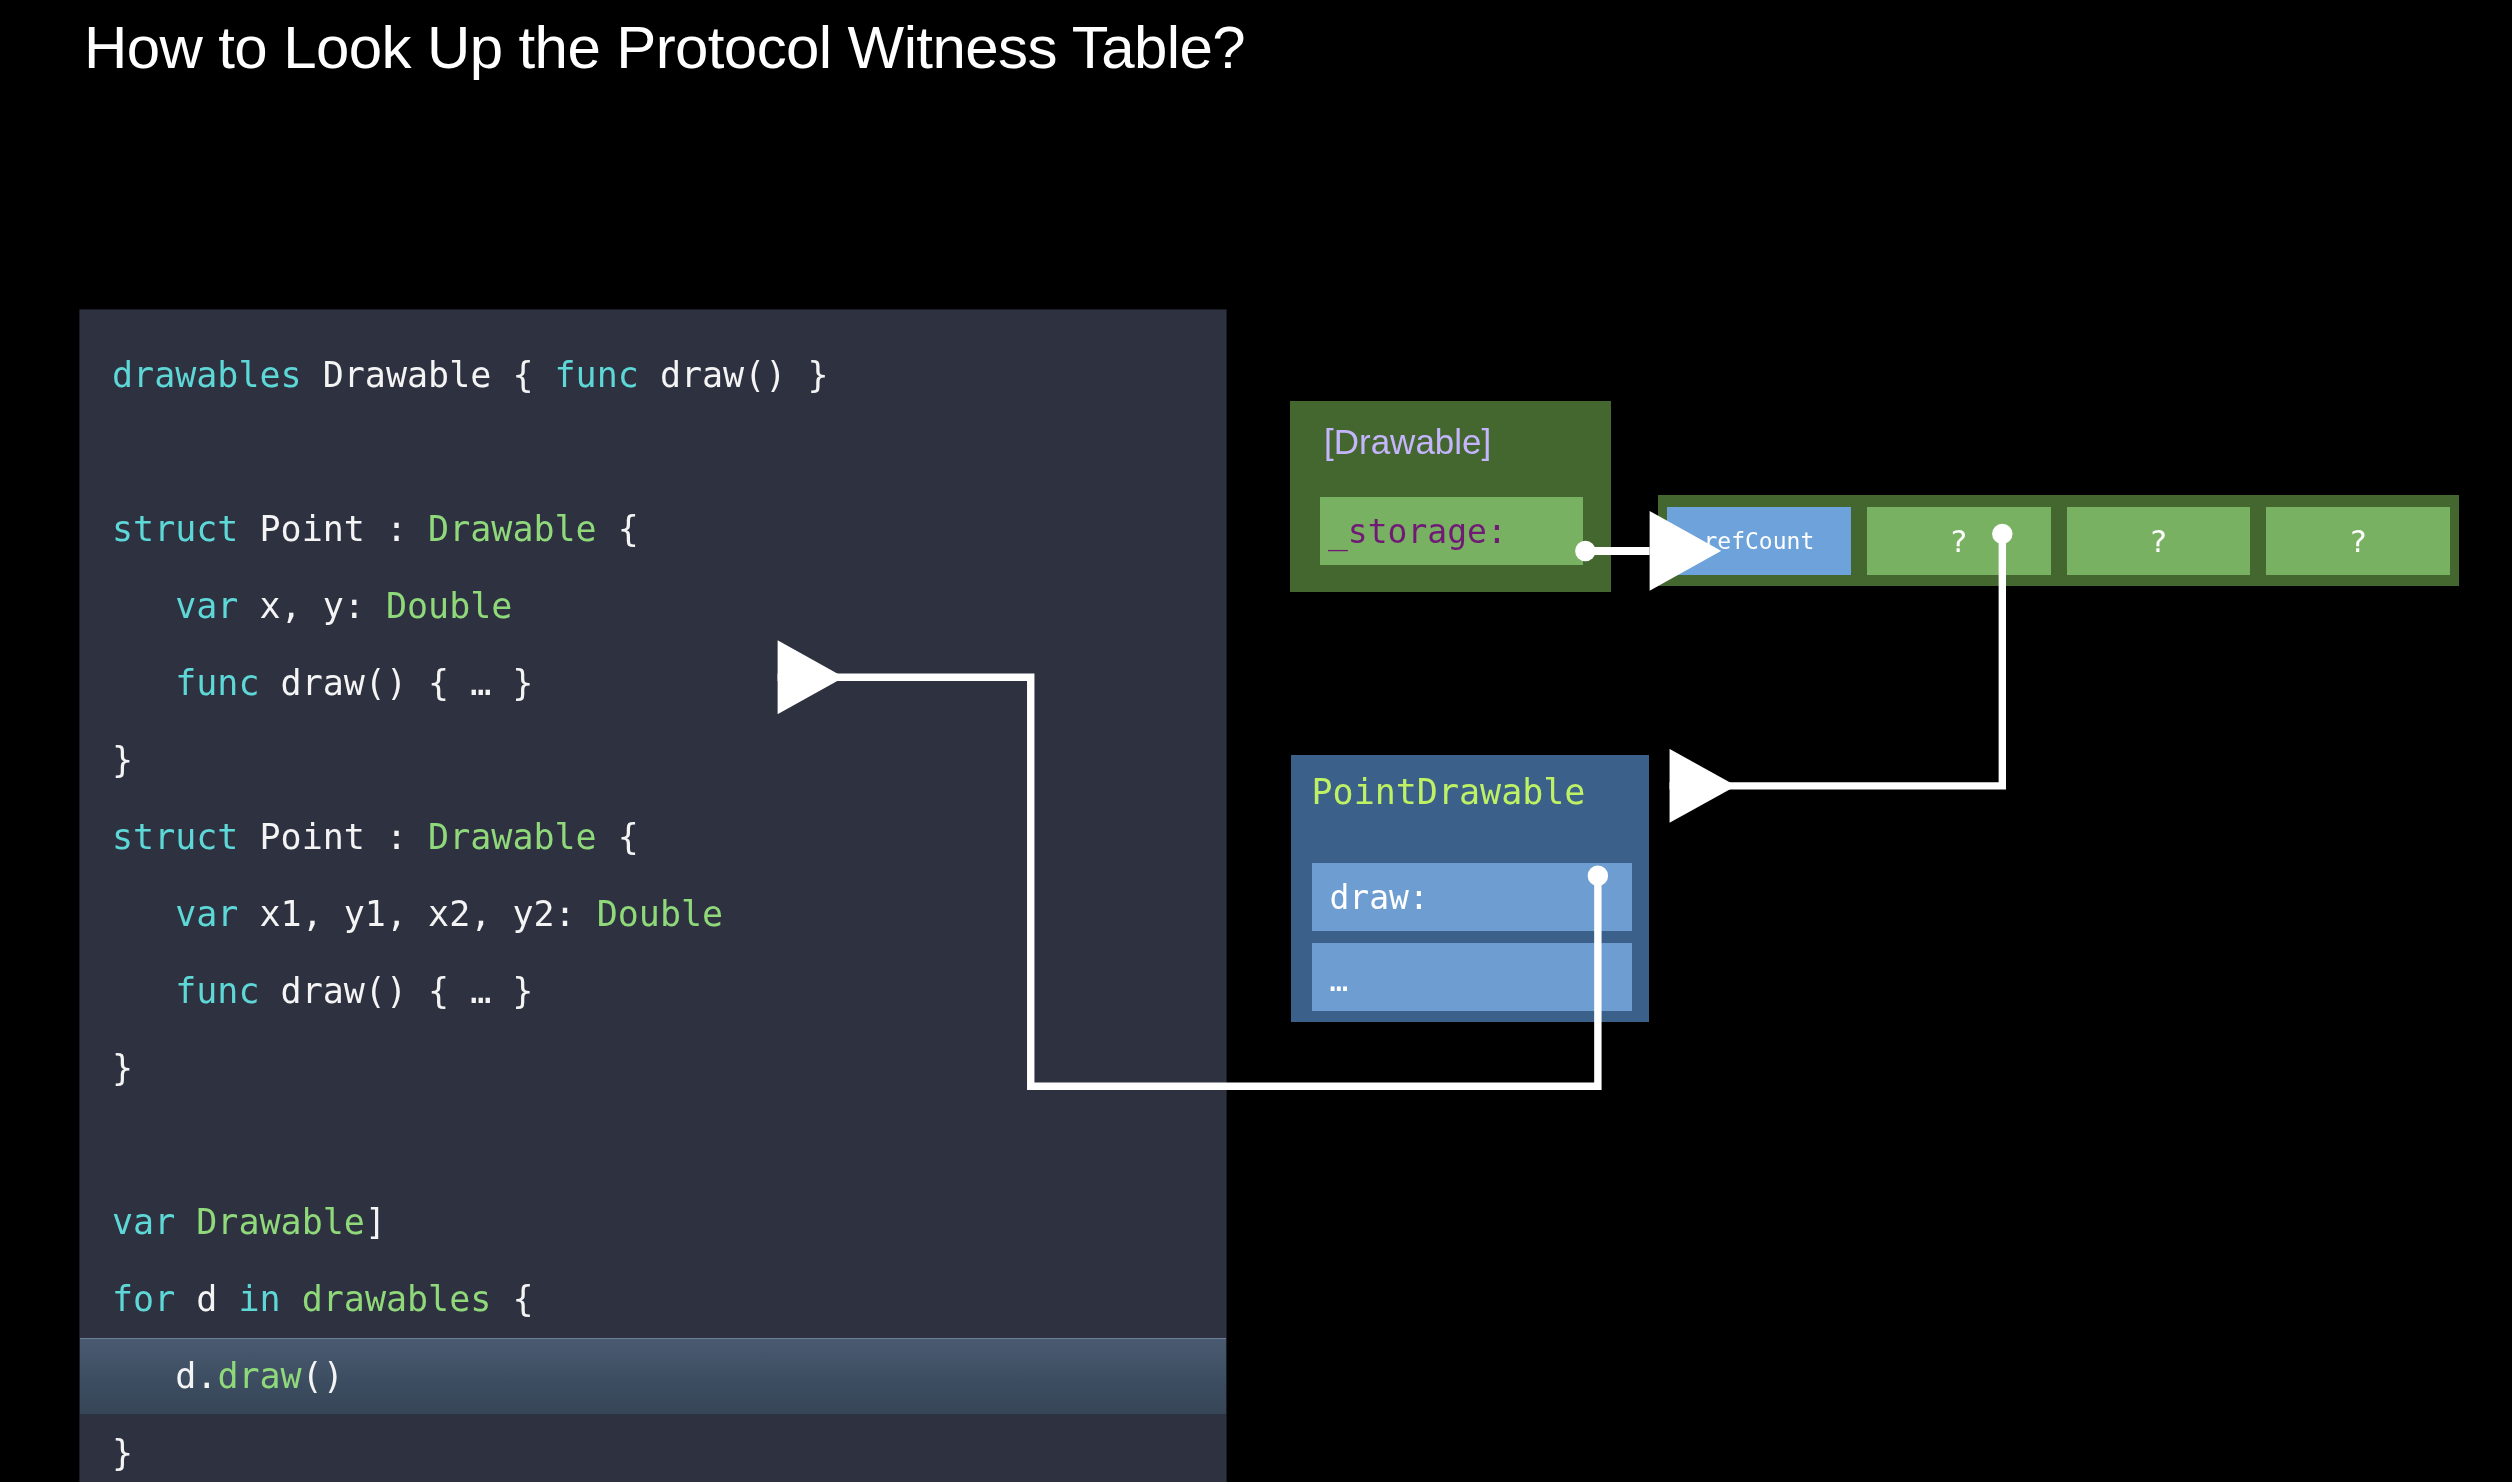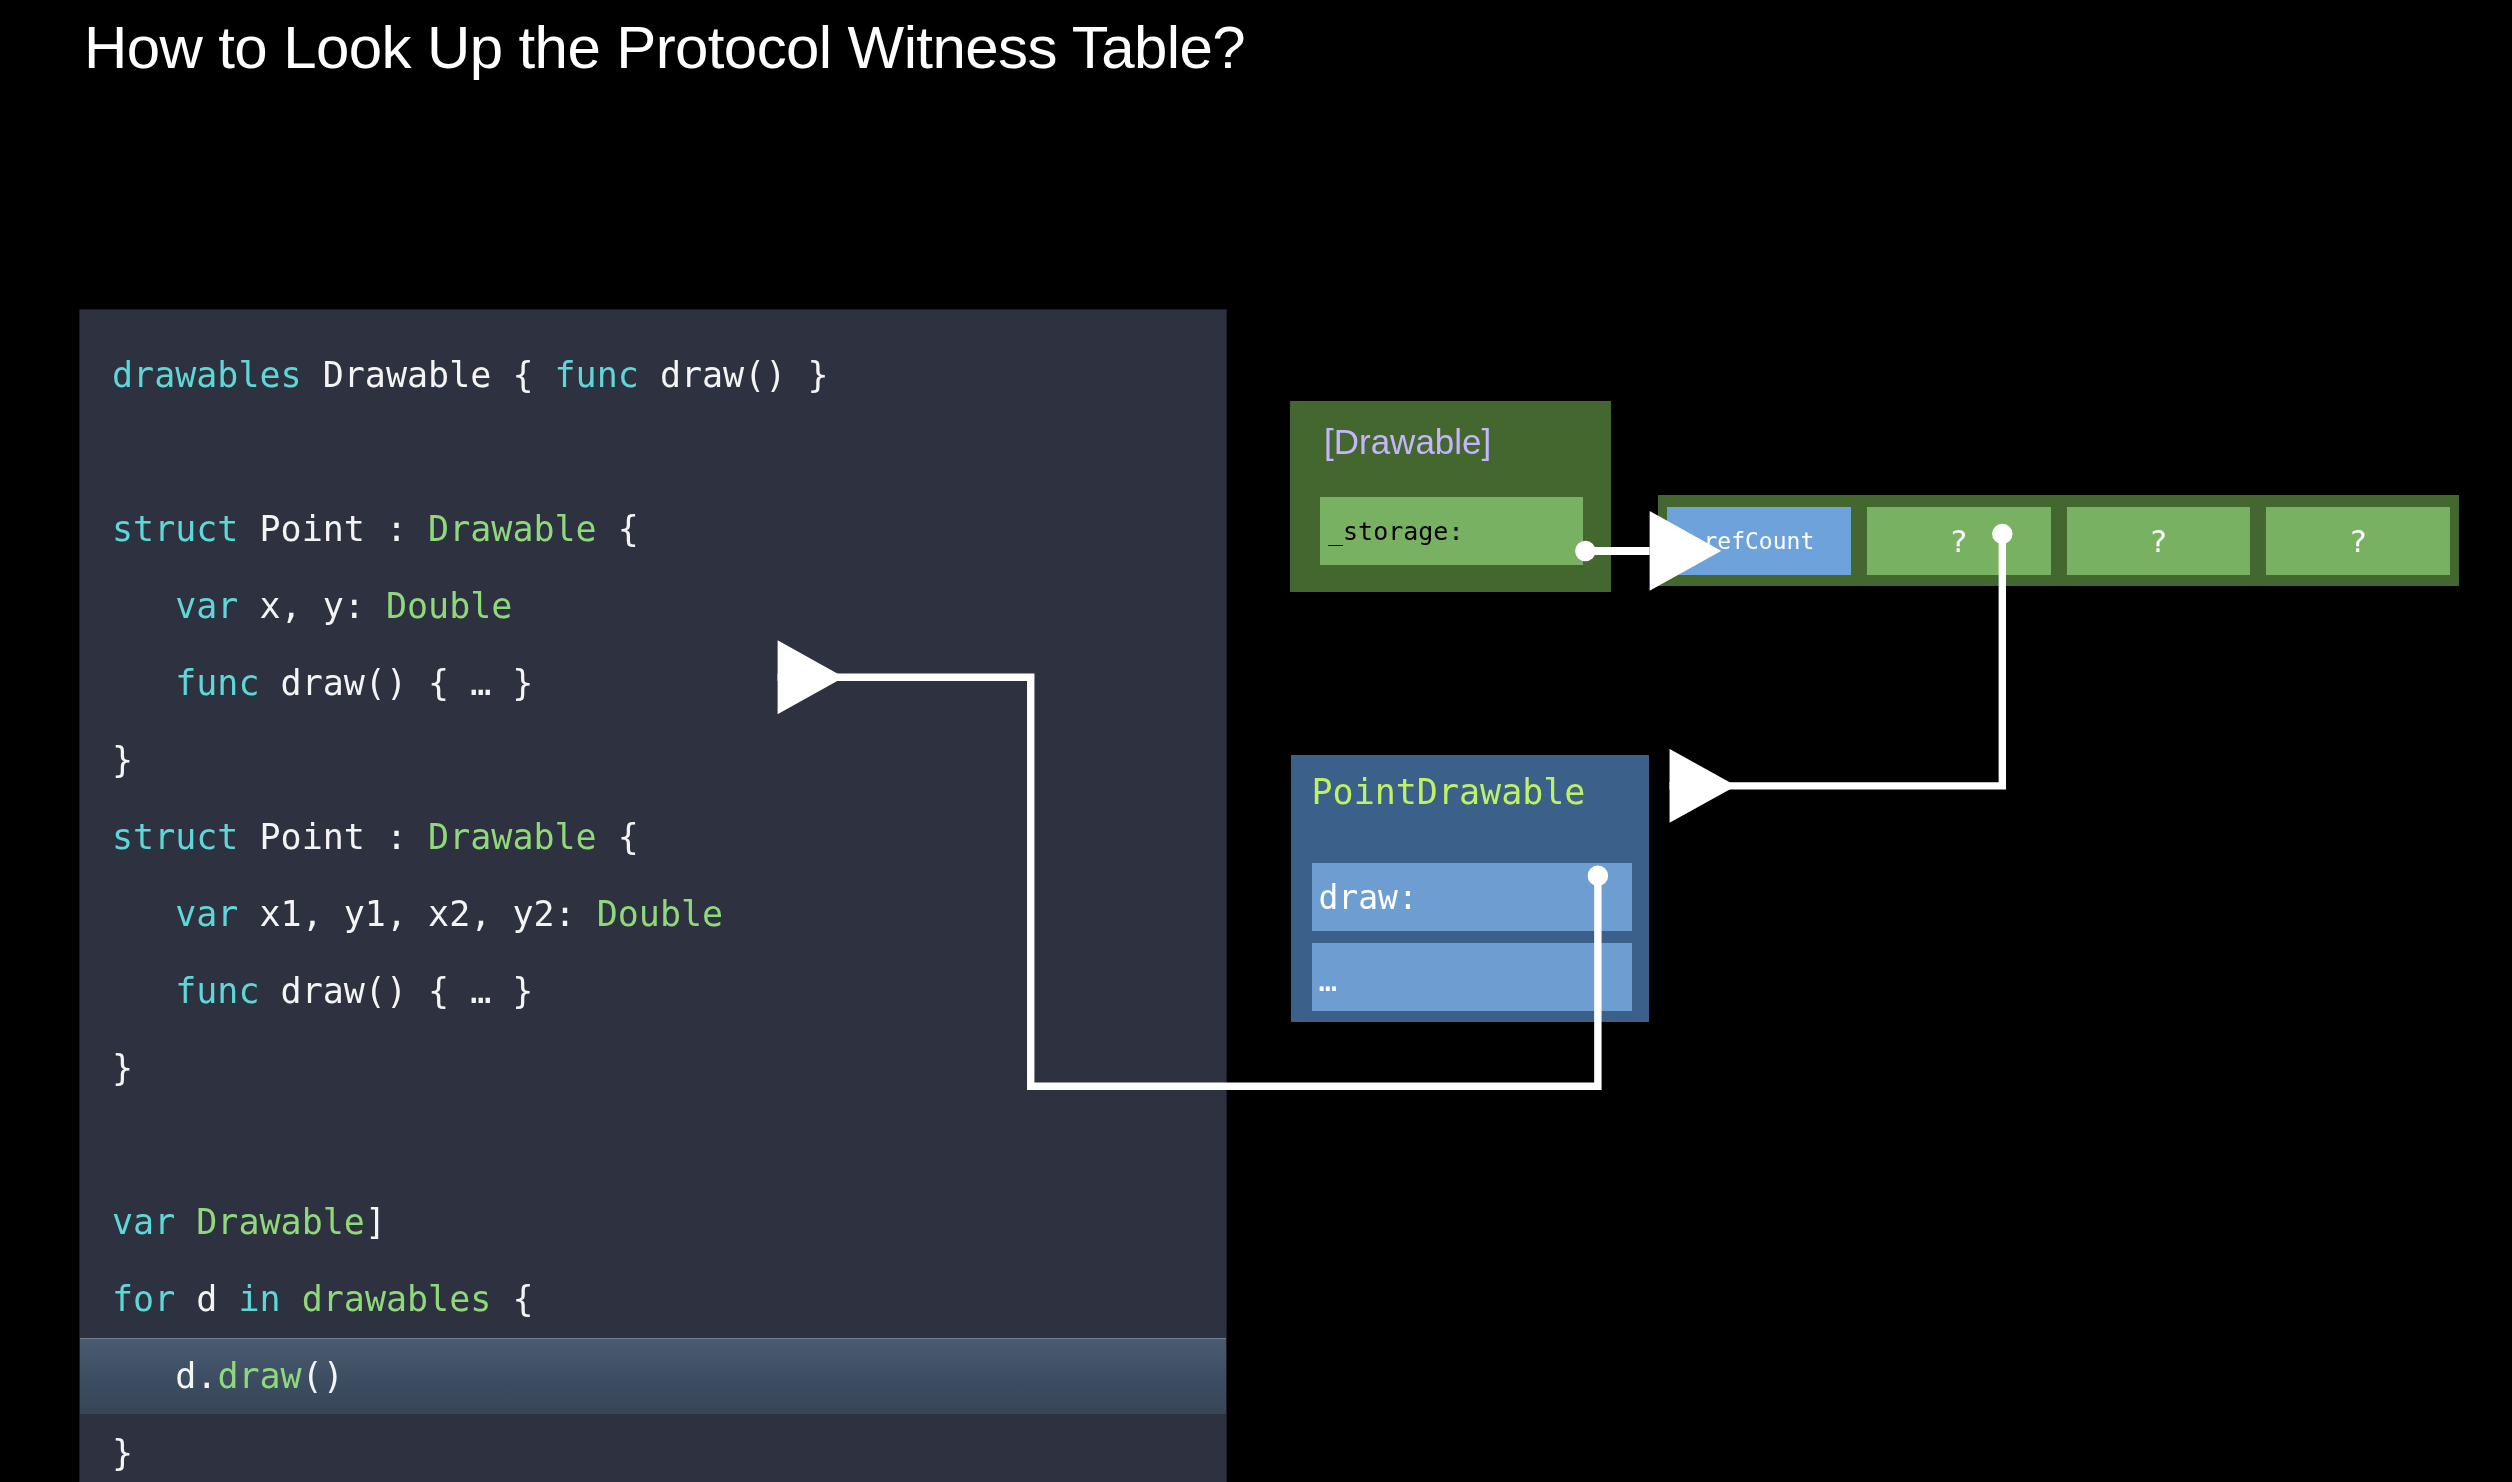--- a/index.html
+++ b/index.html
@@ -72,21 +72,21 @@
   }
   #storage-slot{
     position:absolute; left:30px; top:96px;
     width:263px; height:68px;
     background:#79b163;
   }
   #storage-slot-label{
     position:absolute; left:8px; top:50%;
     transform:translateY(-50%);
     font-family:"DejaVu Sans Mono","Liberation Mono",monospace;
-    font-size:25px; color:#000000; white-space:nowrap;
+    font-size:33px; color:#701a75; white-space:nowrap;
   }
 
   
   #array-buffer{
     position:absolute; left:1658px; top:495px;
     width:801px; height:91px;
     background:#43672f;
     display:flex; align-items:center;
     padding:0 9px; box-sizing:border-box;
     gap:16px;
@@ -110,21 +110,21 @@
     position:absolute; left:20.5px; top:17px;
     font-family:"DejaVu Sans Mono","Liberation Mono",monospace;
     font-size:35px; color:#bef264; white-space:nowrap;
   }
   .wt-row{
     position:absolute; left:20.5px; width:320px; height:68px;
     background:#6d9dd1;
     display:flex;align-items:center;
     font-family:"DejaVu Sans Mono","Liberation Mono",monospace;
     font-size:33px; color:#ffffff;
-    padding-left:7px; box-sizing:border-box;
+    padding-left:18px; box-sizing:border-box;
   }
   #wt-row-draw{top:108px;}
   #wt-row-more{top:188px;font-size:31px;align-items:flex-start;padding-top:19.3px;}
 
   
   #connectors{position:absolute;left:0;top:0;width:2512px;height:1483px;pointer-events:none;}
 </style>
 </head>
 <body>
 

